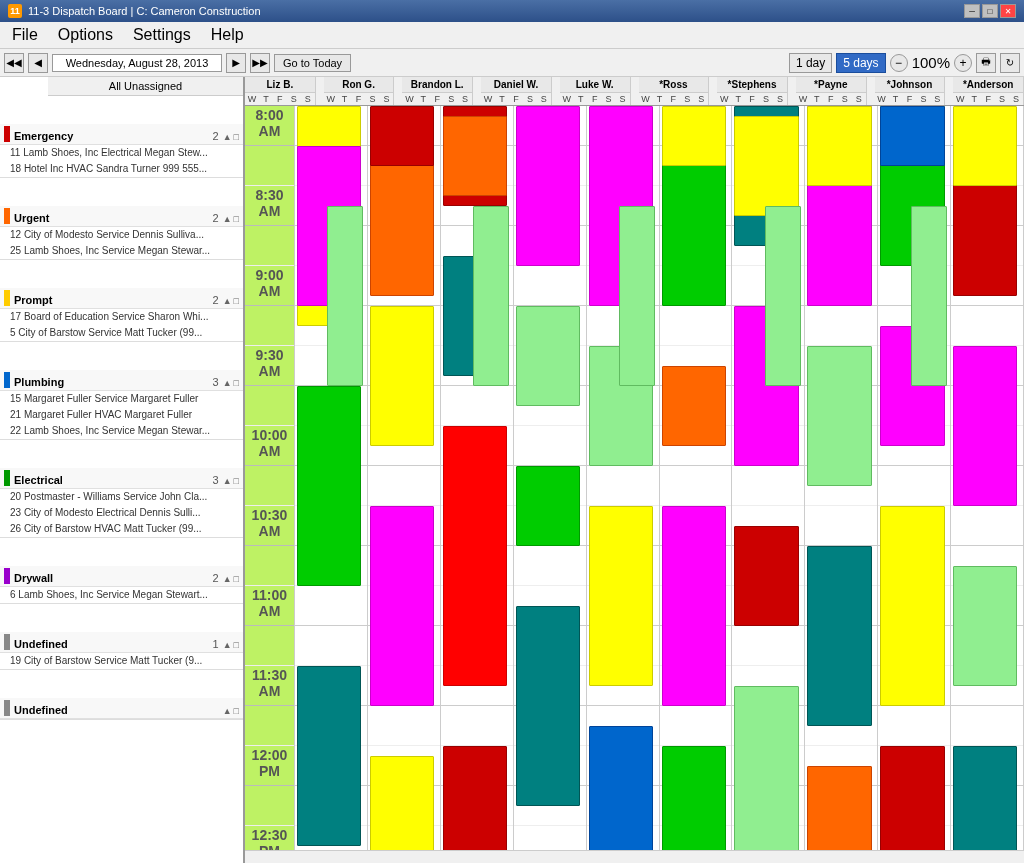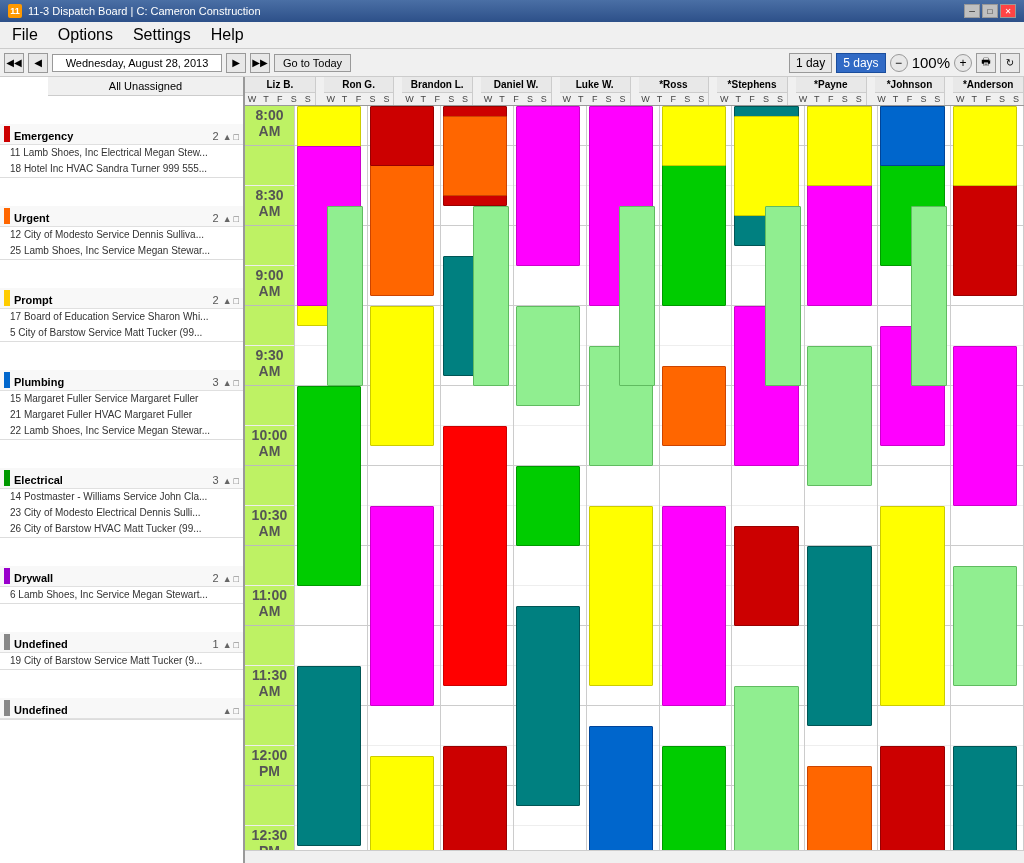--- a/index.html
+++ b/index.html
@@ -344,21 +344,21 @@
       <div class="category-section">
         <div class="category-header">
           <div class="category-color-bar" style="background:#009900;"></div>
           <span class="category-name">Electrical</span>
           <span class="category-count">3</span>
           <div class="category-icons">
             <span class="cat-icon">▲</span>
             <span class="cat-icon">□</span>
           </div>
         </div>
-        <div class="job-item">14  Postmaster - Williams  Service  John Cla...</div>
+        <div class="job-item">20  Postmaster - Williams  Service  John Cla...</div>
         <div class="job-item">23  City of Modesto  Electrical  Dennis Sulli...</div>
         <div class="job-item">26  City of Barstow  HVAC  Matt Tucker  (99...</div>
       </div>
 
       <div class="category-section">
         <div class="category-header">
           <div class="category-color-bar" style="background:#9900cc;"></div>
           <span class="category-name">Drywall</span>
           <span class="category-count">2</span>
           <div class="category-icons">

